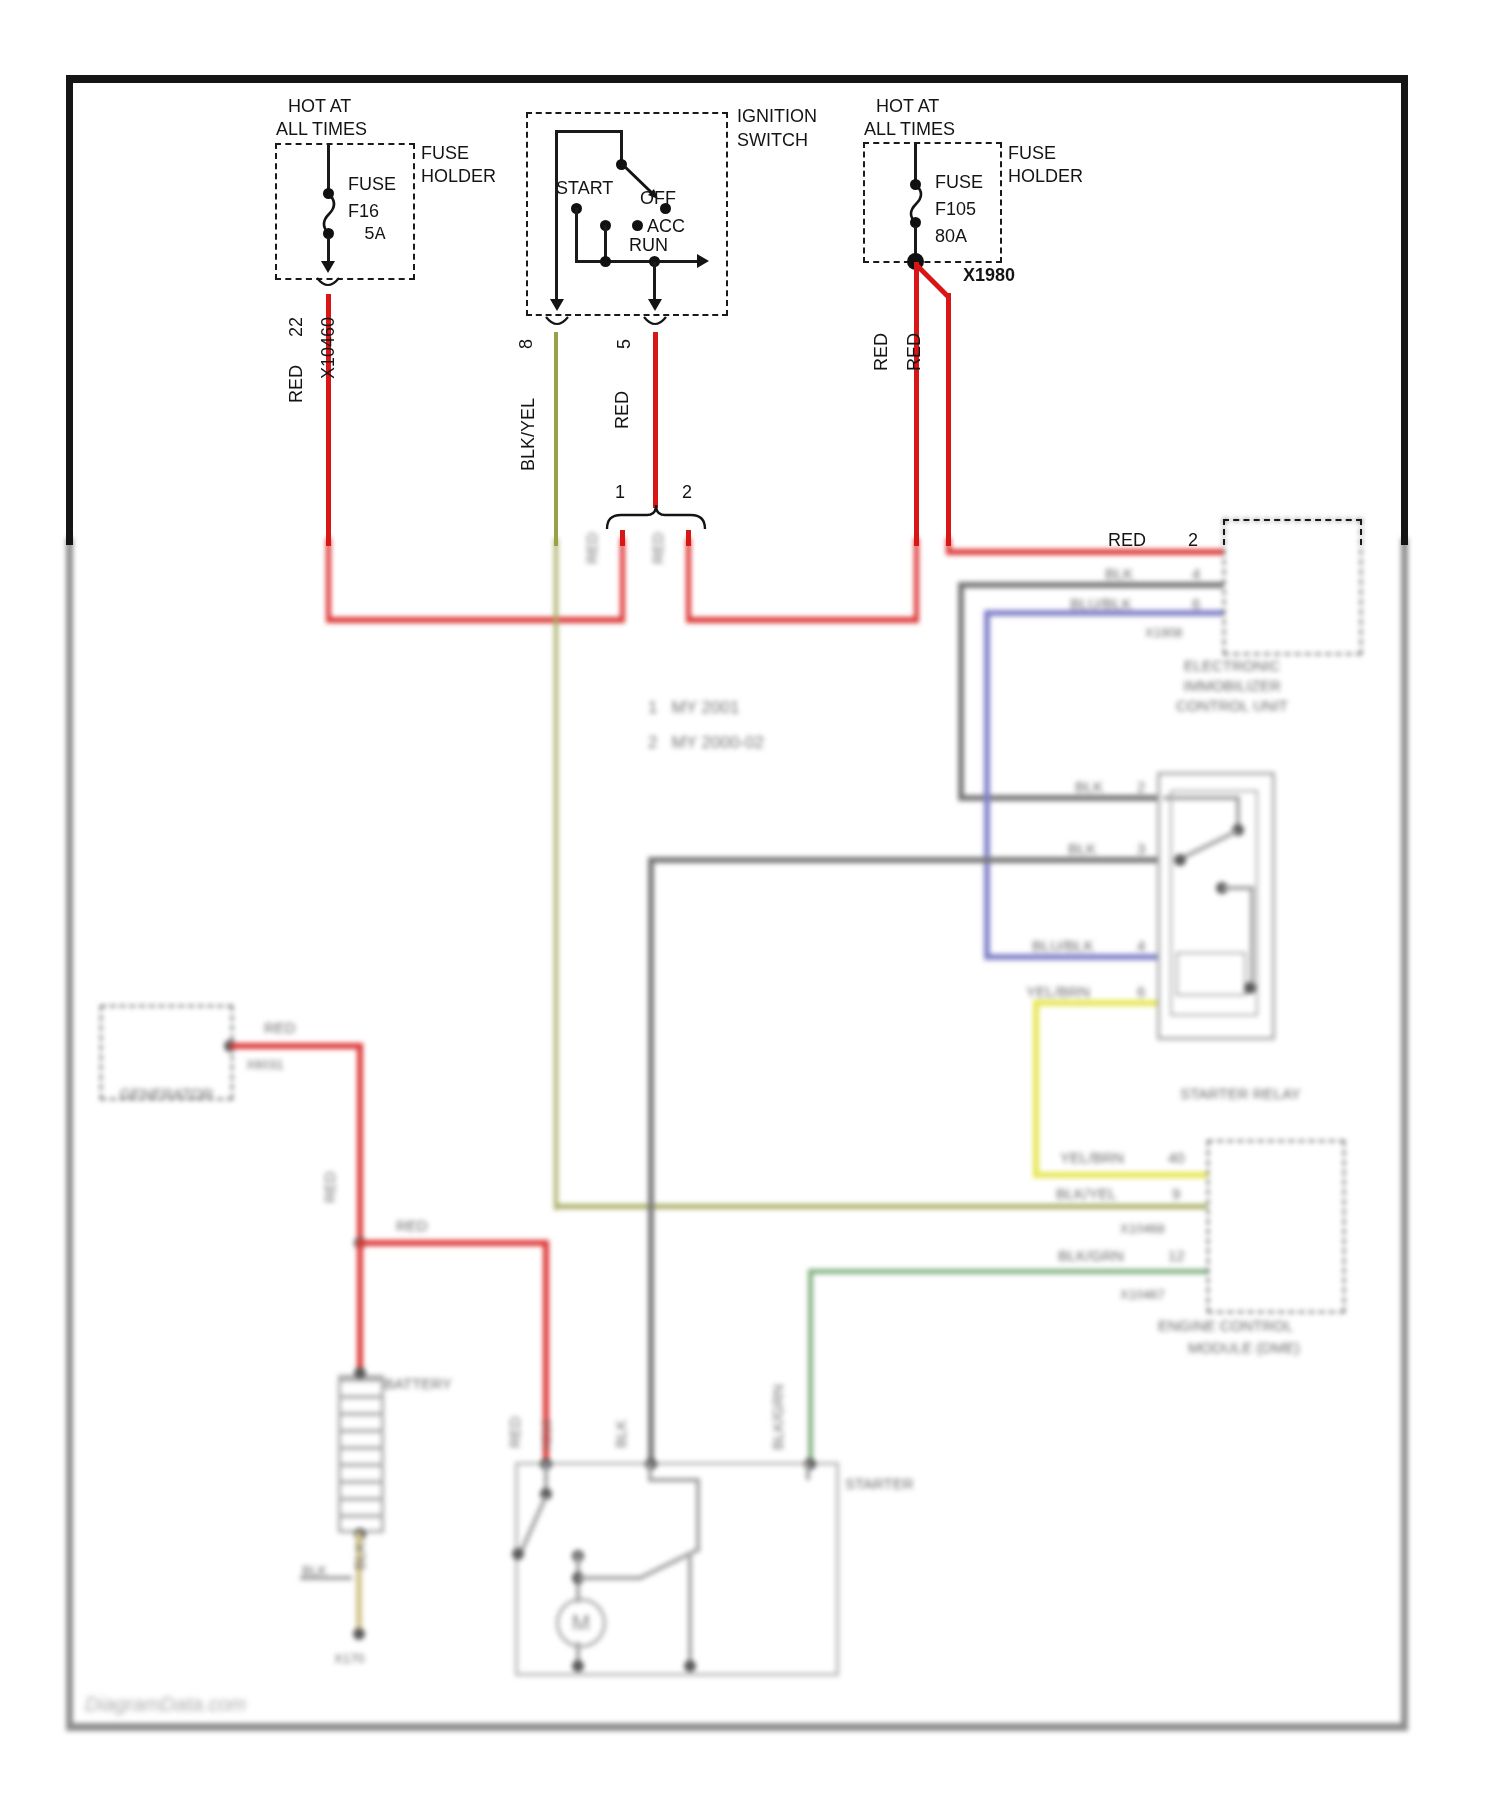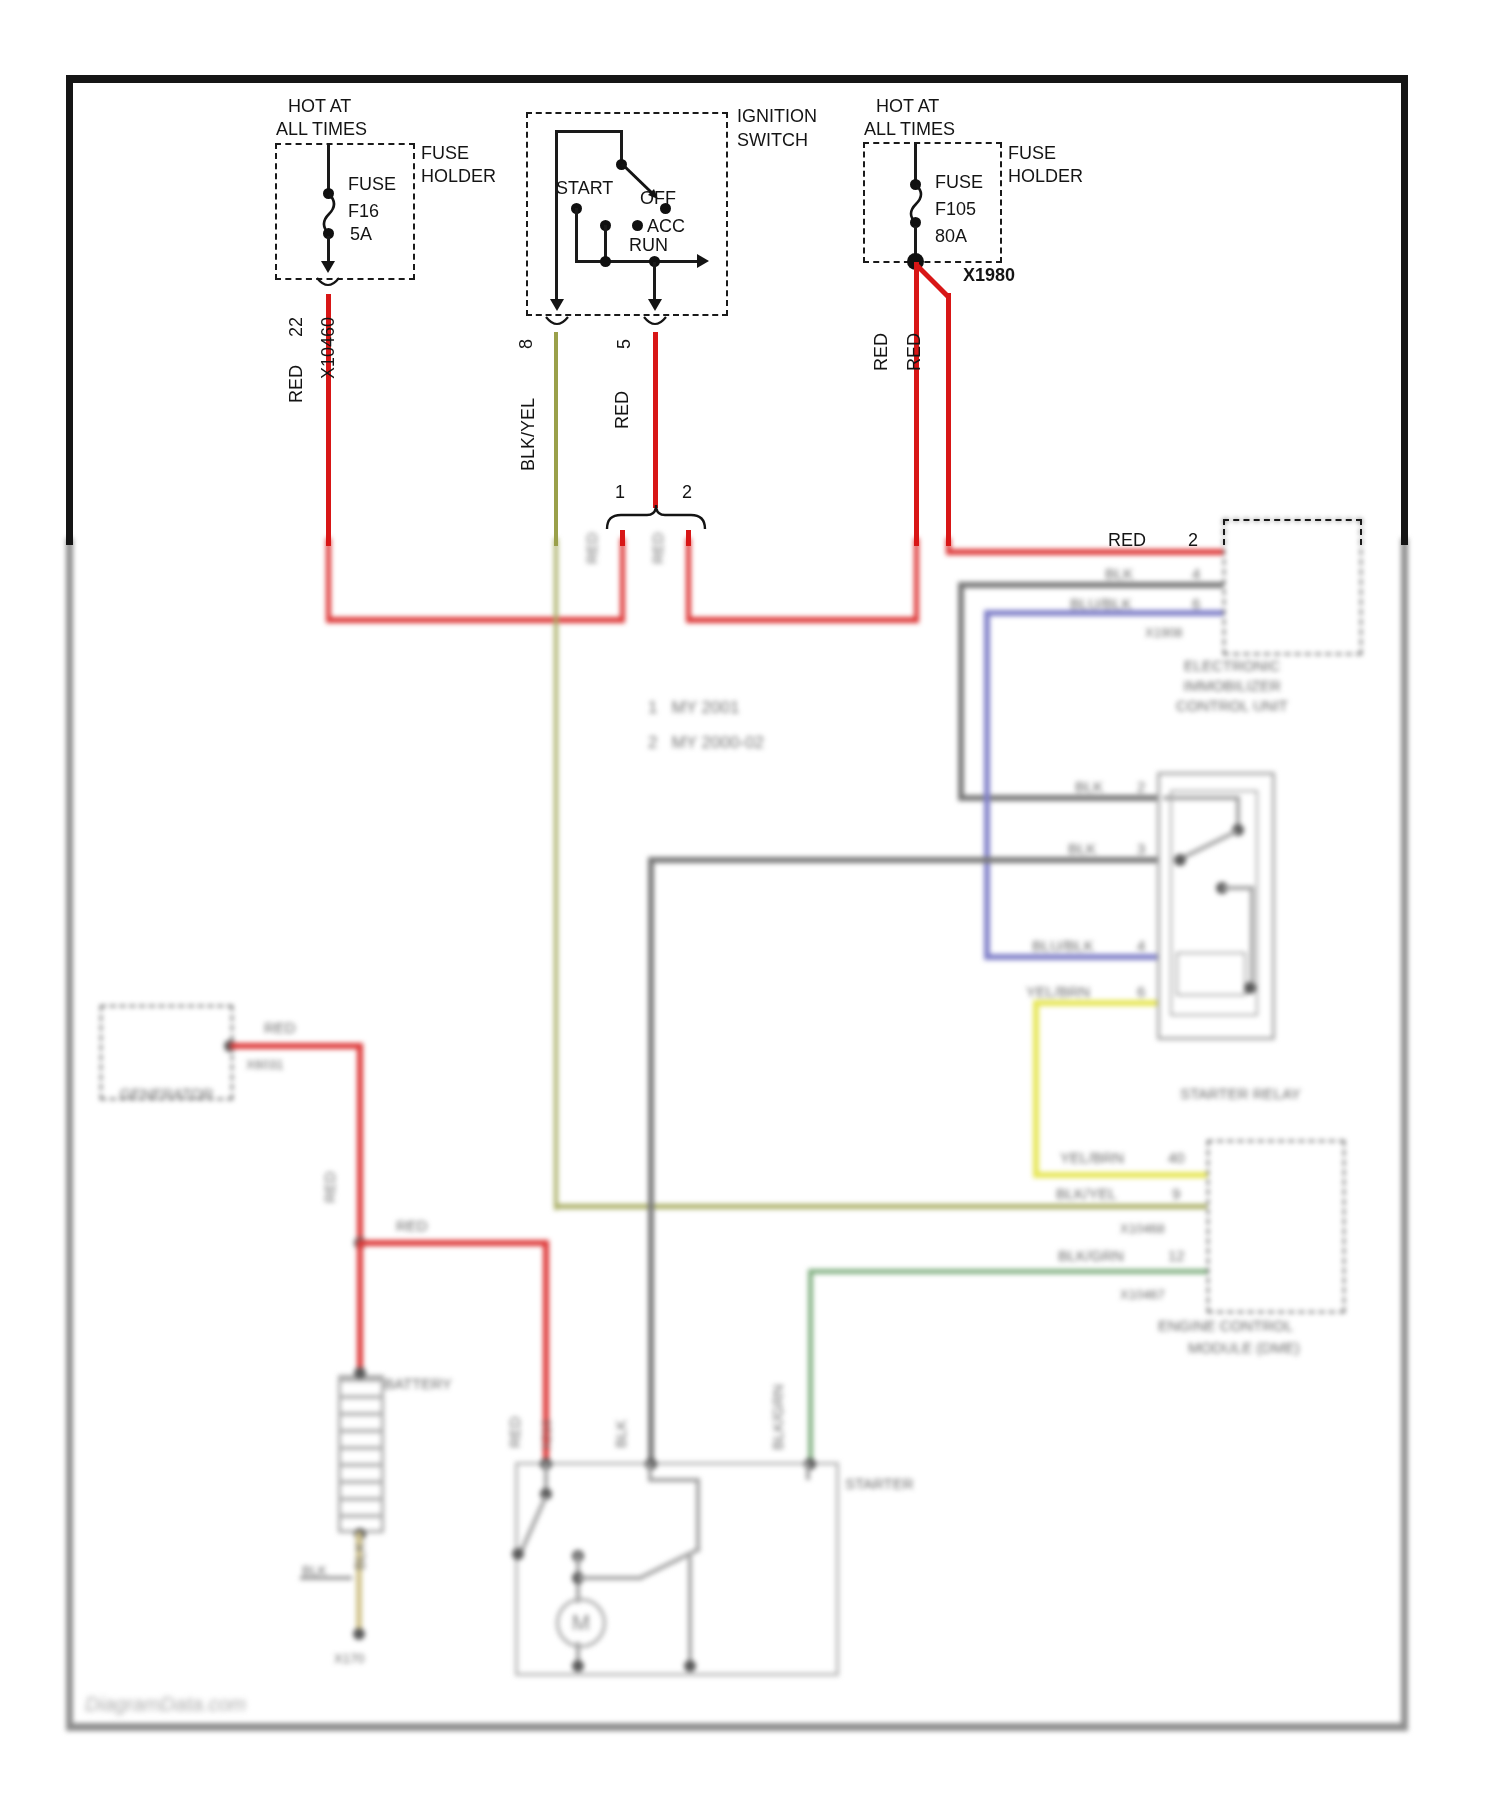--- a/index.html
+++ b/index.html
@@ -210,21 +210,21 @@
     <div class="wv blkline" style="left:327px;top:143px;width:3px;height:52px;"></div>
     <div class="dot" style="left:323px;top:188px;"></div>
     <svg style="position:absolute;left:316px;top:192px;" width="26" height="44" viewBox="0 0 26 44">
         <path d="M13,2 Q23,12 13,22 Q3,32 13,42" fill="none" stroke="#141414" stroke-width="2.6"></path>
       </svg>
     <div class="dot" style="left:323px;top:228px;"></div>
     <div class="wv blkline" style="left:327px;top:236px;width:3px;height:26px;"></div>
     <div class="arr-d" style="left:321px;top:261px;"></div>
     <span class="lbl" style="left:348px;top:175px;">FUSE</span>
     <span class="lbl" style="left:348px;top:202px;">F16</span>
-    <span class="lbl" style="left:350px;top:225px;">5A</span>
+    <span class="lbl" style="left:364px;top:225px;font-family:Liberation Mono, monospace;">5A</span>
     <svg style="position:absolute;left:315px;top:276px;" width="26" height="16" viewBox="0 0 26 16">
         <path d="M2,2 Q13,16 24,2" fill="none" stroke="#141414" stroke-width="2.2"></path>
       </svg>
     <div class="wv red" style="left: 326px; top: 294px; width: 5px; height: 252px; background: rgb(216, 22, 22);"></div>
     <span class="lbl rot" style="left:306px;top:318px;">22</span>
     <span class="lbl rot" style="left:306px;top:384px;">RED</span>
     <span class="lbl rot" style="left:338px;top:360px;">X10460</span>
 
     <div class="dbox" style="left:526px;top:112px;width:198px;height:200px;"></div>
     <span class="lbl" style="left:737px;top:107px;">IGNITION</span>

